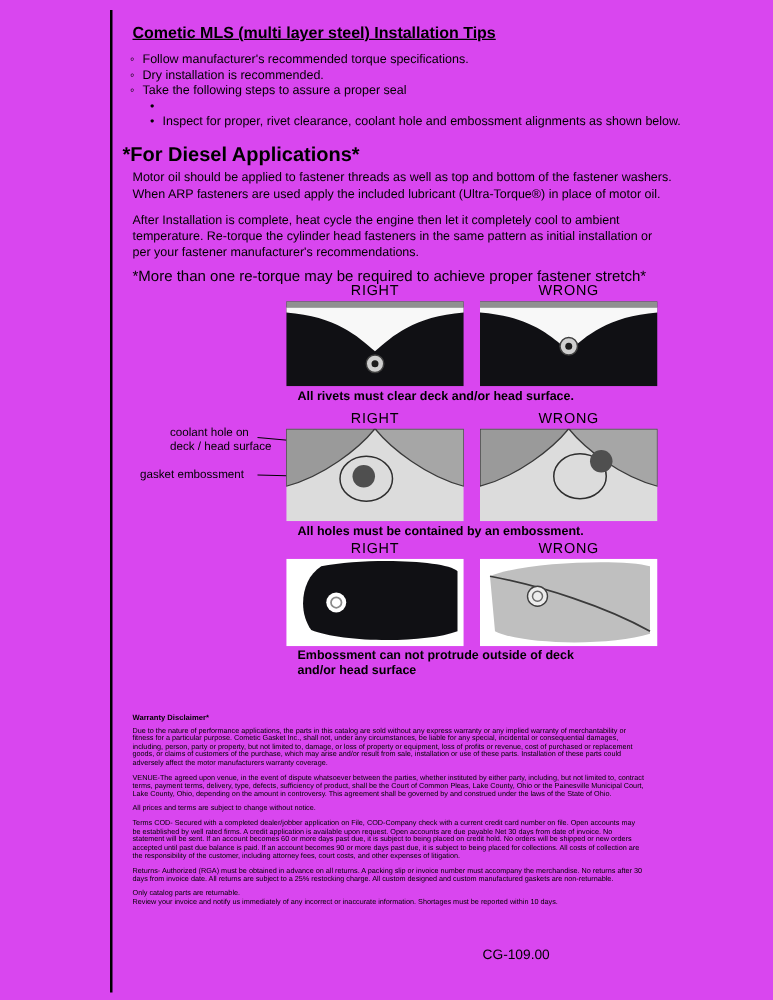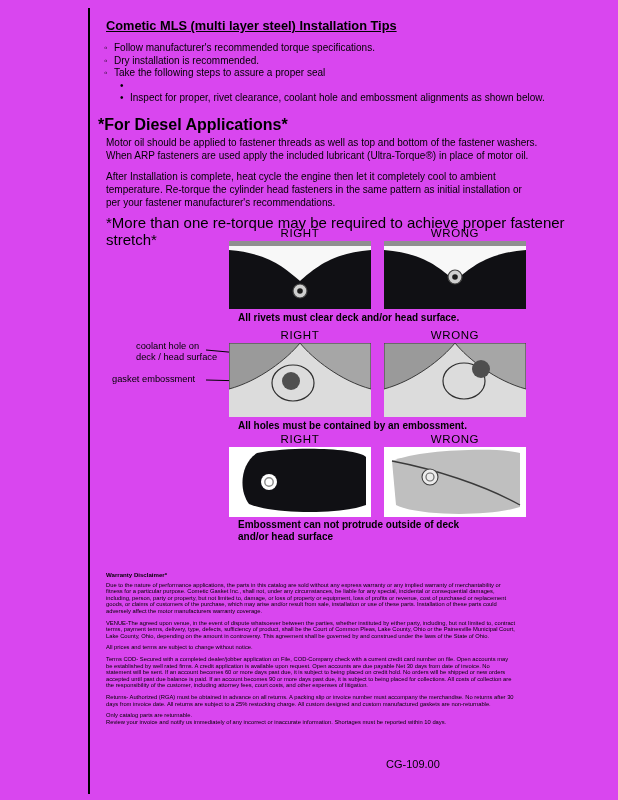--- a/index.html
+++ b/index.html
@@ -12,21 +12,21 @@
 
   .bullets { position:absolute; left:104px; top:42px; width:500px; font-size:10px; line-height:12.6px; }
   .li { display:flex; }
   .li .mk { width:10px; flex:0 0 10px; text-align:left; }
   .li.sub { margin-left:16px; }
 
   .diesel-heading { position:absolute; left:98px; top:116px; font-size:16px; font-weight:bold; }
   .para { position:absolute; left:106px; width:432px; font-size:10px; line-height:13px; }
   .p1 { top:136px; }
   .p2 { top:170px; }
-  .note { position:absolute; left:106px; top:214px; font-size:15px; }
+  .note { position:absolute; left:106px; top:214px; font-size:12px; }
 
   .dg-label { position:absolute; width:142px; text-align:center; font-size:11.5px; letter-spacing:0.6px; }
   .col-l { left:229px; } .col-r { left:384px; }
   .lbl-r1 { top:227px; } .lbl-r2 { top:329px; } .lbl-r3 { top:433px; }
   .panel { position:absolute; width:142px; }
   .pan-r1 { top:241px; height:68px; }
   .pan-r2 { top:343px; height:74px; }
   .pan-r3 { top:447px; height:70px; }
   .panel svg { display:block; width:100%; height:100%; }
 

